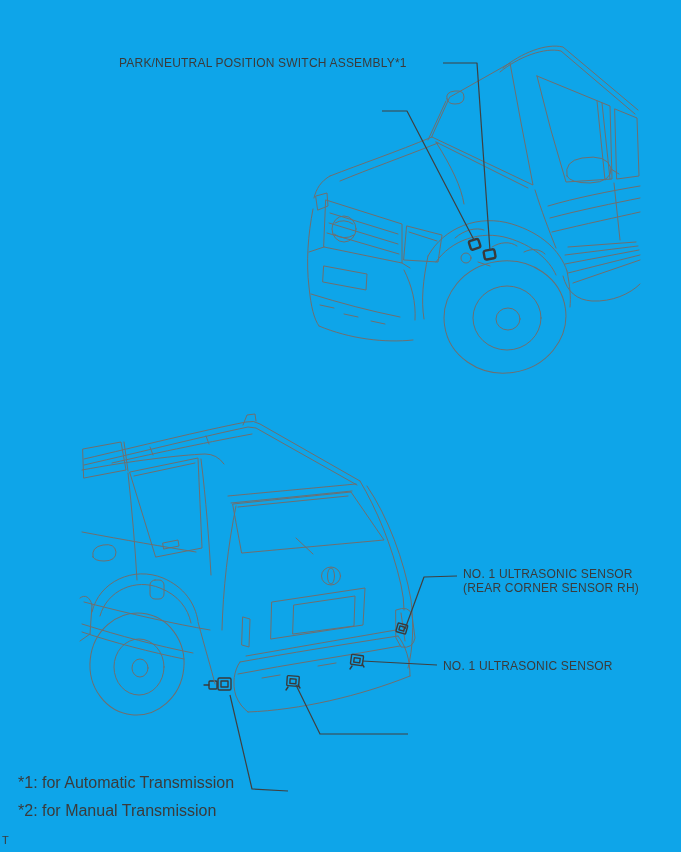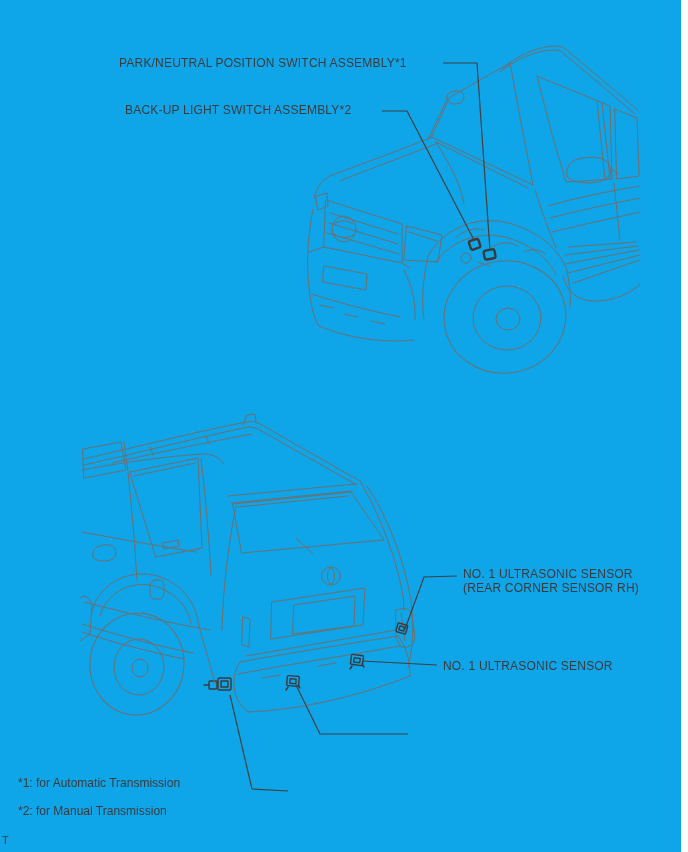--- a/index.html
+++ b/index.html
@@ -6,21 +6,21 @@
   #page{
     position:relative;width:681px;height:852px;background:#0ea5e9;overflow:hidden;
     font-family:"Liberation Sans","DejaVu Sans",sans-serif;
   }
   #art{position:absolute;left:0;top:0;}
   .label{
     position:absolute;font-size:12px;line-height:14px;color:#3b3b3b;
     white-space:nowrap;letter-spacing:0.2px;
   }
   .footnote{
-    position:absolute;font-size:12px;line-height:14px;color:#3b3b3b;white-space:nowrap;
+    position:absolute;font-size:16px;line-height:14px;color:#3b3b3b;white-space:nowrap;
   }
   .page-marker{position:absolute;font-size:11px;color:#3b3b3b;}
 </style>
 </head>
 <body>
 
 <div id="page">
 
   <svg id="art" width="688" height="852" viewBox="0 0 688 852">
 
@@ -190,21 +190,20 @@
       <polyline points="382,111 407,111 474,240"></polyline>
       <polyline points="457,576 424,577 405,629"></polyline>
       <polyline points="362,661 437,665"></polyline>
       <polyline points="296,685 320,734 408,734"></polyline>
       <polyline points="230,695 252,789 288,791"></polyline>
     </g>
   </svg>
 
   <div class="label" style="left:119px;top:56px">PARK/NEUTRAL POSITION SWITCH ASSEMBLY*1</div>
 
-  <div class="label" style="left:125px;top:103px">BACK-UP LIGHT SWITCH ASSEMBLY*2</div>
 
   <div class="label" style="left:463px;top:567px">
     <div>NO. 1 ULTRASONIC SENSOR</div>
     <div>(REAR CORNER SENSOR RH)</div>
   </div>
 
   <div class="label" style="left:443px;top:659px">
     <div>NO. 1 ULTRASONIC SENSOR</div>
   </div>
 

